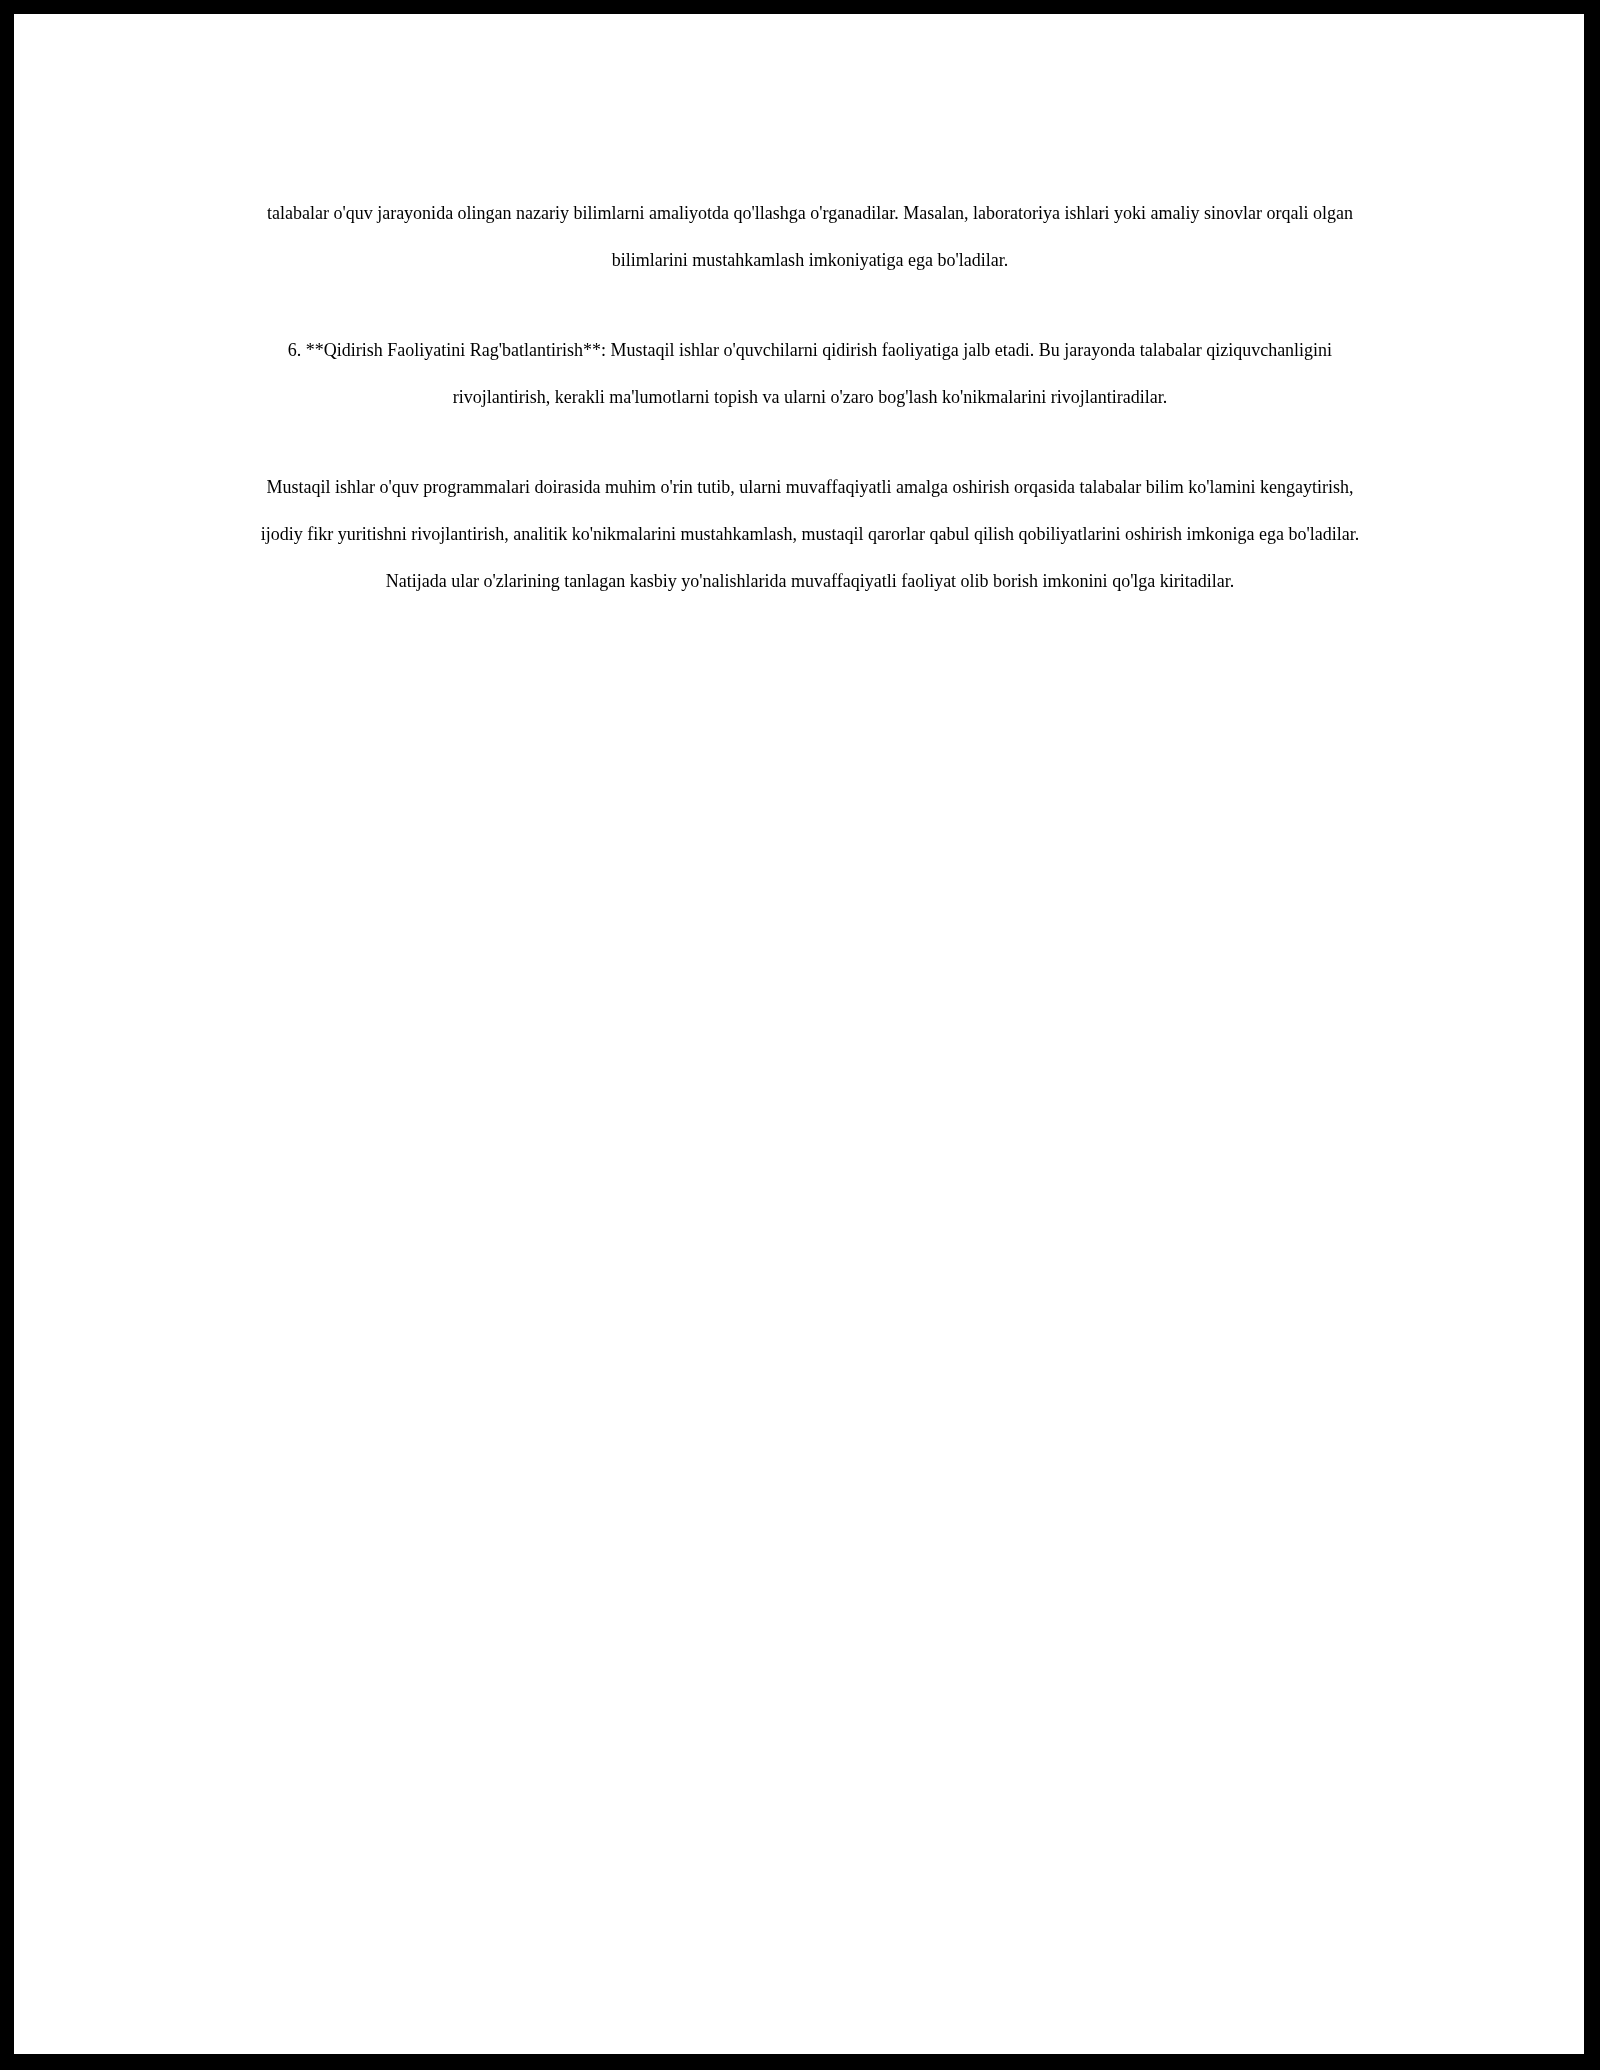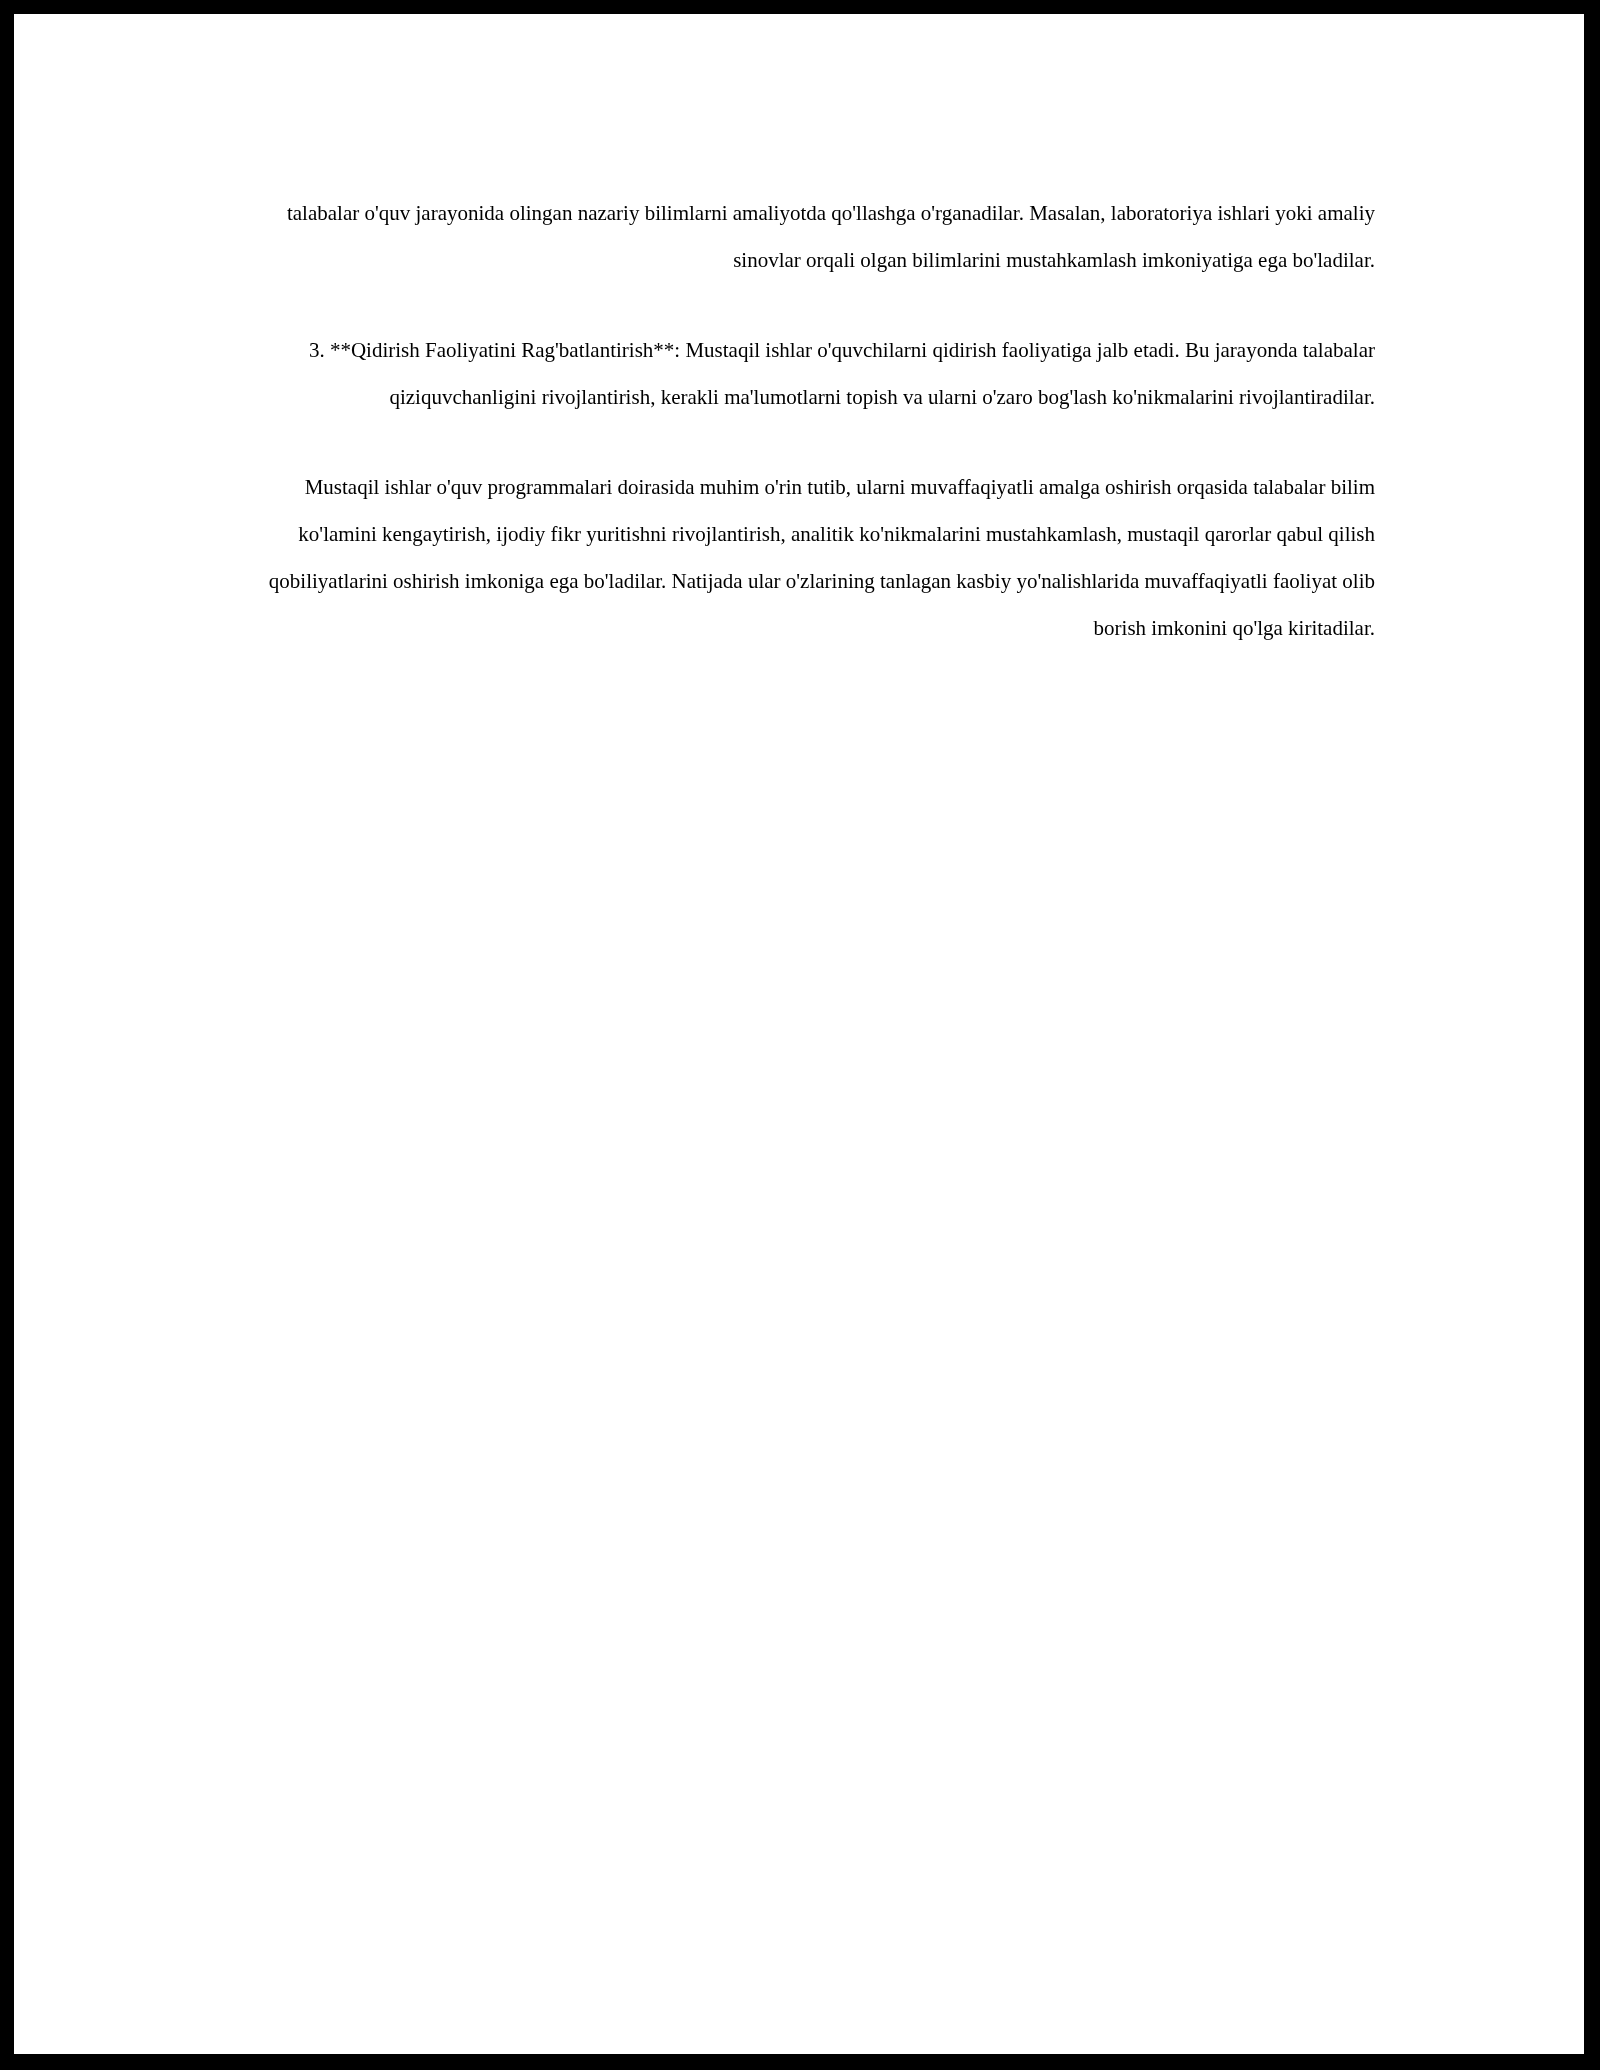--- a/index.html
+++ b/index.html
@@ -31,35 +31,35 @@
     position: relative;
   }
   .doc-body {
     position: absolute;
     left: 231px;
     top: 176px;
     width: 1130px;
   }
   .para {
     font-family: "Liberation Serif", serif;
-    font-size: 21px;
+    font-size: 18px;
     line-height: 47px;
     color: #000000;
     margin: 0 0 43px 0;
-    text-align: right;
+    text-align: center;
     white-space: pre-wrap;
   }
   .para:last-child {
     margin-bottom: 8px;
   }
 </style>
 </head>
 <body>
 
 <div class="page-frame">
   <div class="page-sheet">
     <div class="doc-body">
       <p class="para">talabalar o'quv jarayonida olingan nazariy bilimlarni amaliyotda qo'llashga o'rganadilar. Masalan, laboratoriya ishlari yoki amaliy sinovlar orqali olgan bilimlarini mustahkamlash imkoniyatiga ega bo'ladilar.</p>
-      <p class="para">3. **Qidirish Faoliyatini Rag'batlantirish**: Mustaqil ishlar o'quvchilarni qidirish faoliyatiga jalb etadi. Bu jarayonda talabalar qiziquvchanligini rivojlantirish, kerakli ma'lumotlarni topish va ularni o'zaro bog'lash ko'nikmalarini rivojlantiradilar.</p>
+      <p class="para">6. **Qidirish Faoliyatini Rag'batlantirish**: Mustaqil ishlar o'quvchilarni qidirish faoliyatiga jalb etadi. Bu jarayonda talabalar qiziquvchanligini rivojlantirish, kerakli ma'lumotlarni topish va ularni o'zaro bog'lash ko'nikmalarini rivojlantiradilar.</p>
       <p class="para">Mustaqil ishlar o'quv programmalari doirasida muhim o'rin tutib, ularni muvaffaqiyatli amalga oshirish orqasida talabalar bilim ko'lamini kengaytirish, ijodiy fikr yuritishni rivojlantirish, analitik ko'nikmalarini mustahkamlash, mustaqil qarorlar qabul qilish qobiliyatlarini oshirish imkoniga ega bo'ladilar. Natijada ular o'zlarining tanlagan kasbiy yo'nalishlarida muvaffaqiyatli faoliyat olib borish imkonini qo'lga kiritadilar.</p>
     </div>
   </div>
 </div>
 
 </body></html>

